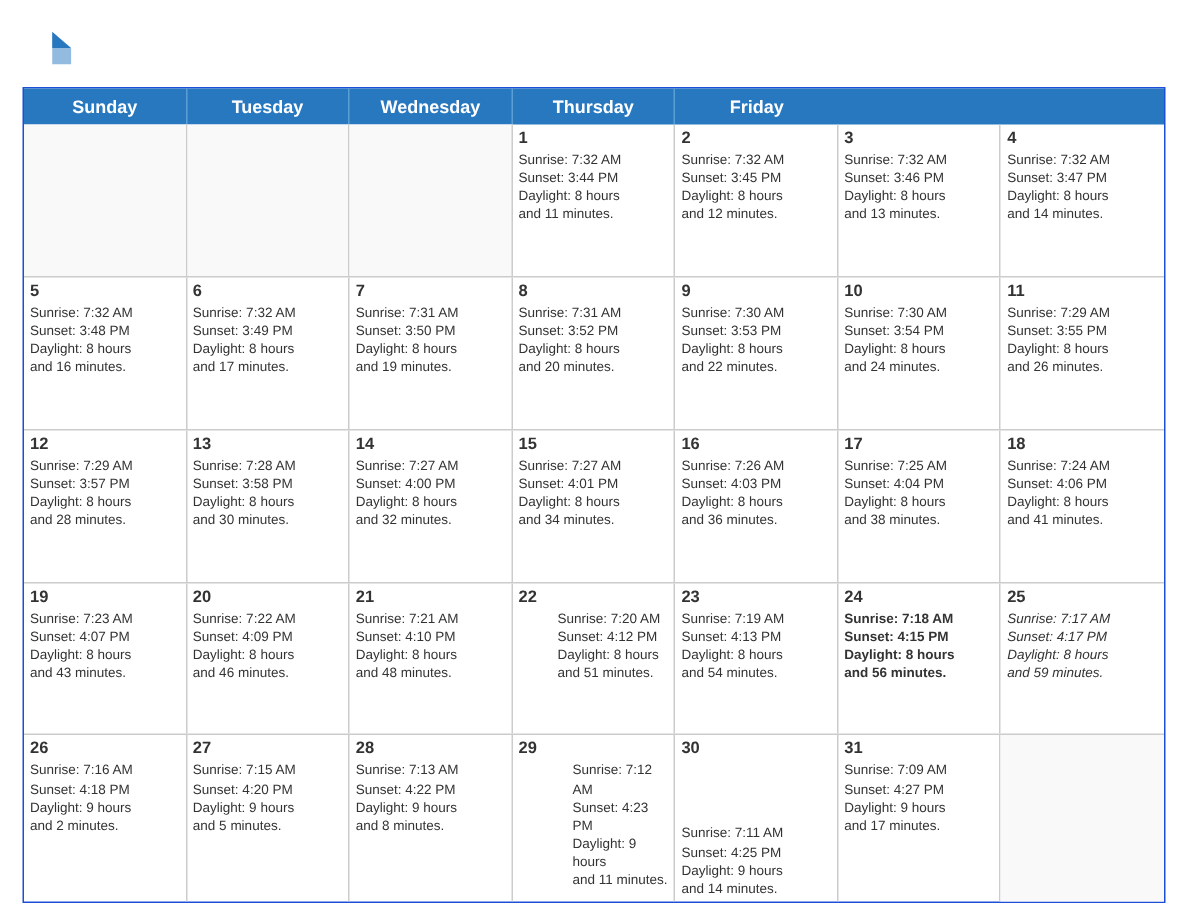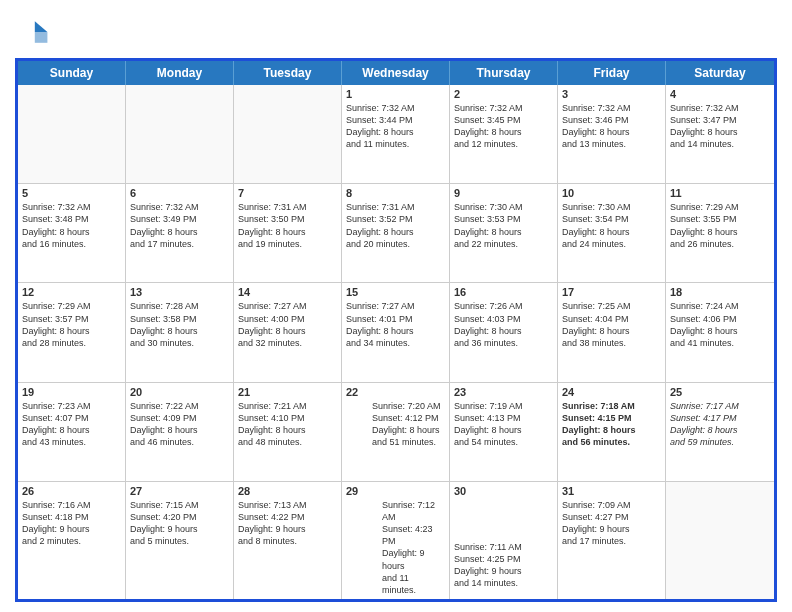--- a/index.html
+++ b/index.html
@@ -57,21 +57,21 @@
       color: #222;
     }
     .location {
       font-size: 14px;
       color: #555;
     }
     .calendar {
       flex: 1;
       display: flex;
       flex-direction: column;
-      border: 3px solid #1d4ed8;
+      border: 1px solid #1d4ed8;
     }
     .cal-header {
       display: grid;
       grid-template-columns: repeat(7, 1fr);
       background: #2878c0;
     }
     .cal-header-cell {
       color: #fff;
       font-size: 12px;
       font-weight: bold;
@@ -131,26 +131,24 @@
     </div>
     <div class="title-block">
       <div class="month-title"></div>
       <div class="location"></div>
     </div>
   </div>
 
   <div class="calendar">
     <div class="cal-header">
     <div class="cal-header-cell">Sunday</div>
-        <div class="cal-header-cell">Monday</div>
         <div class="cal-header-cell">Tuesday</div>
         <div class="cal-header-cell">Wednesday</div>
         <div class="cal-header-cell">Thursday</div>
         <div class="cal-header-cell">Friday</div>
-        <div class="cal-header-cell">Saturday</div>
       </div>
     <div class="cal-body">
     <div class="cal-row">
           <div class="cal-cell empty"></div>
           <div class="cal-cell empty"></div>
           <div class="cal-cell empty"></div>
           <div class="cal-cell">
             <span class="day-num">1</span>
             <div class="cell-info" style="white-space: pre-line;">Sunrise: 7:32 AM
 Sunset: 3:44 PM

